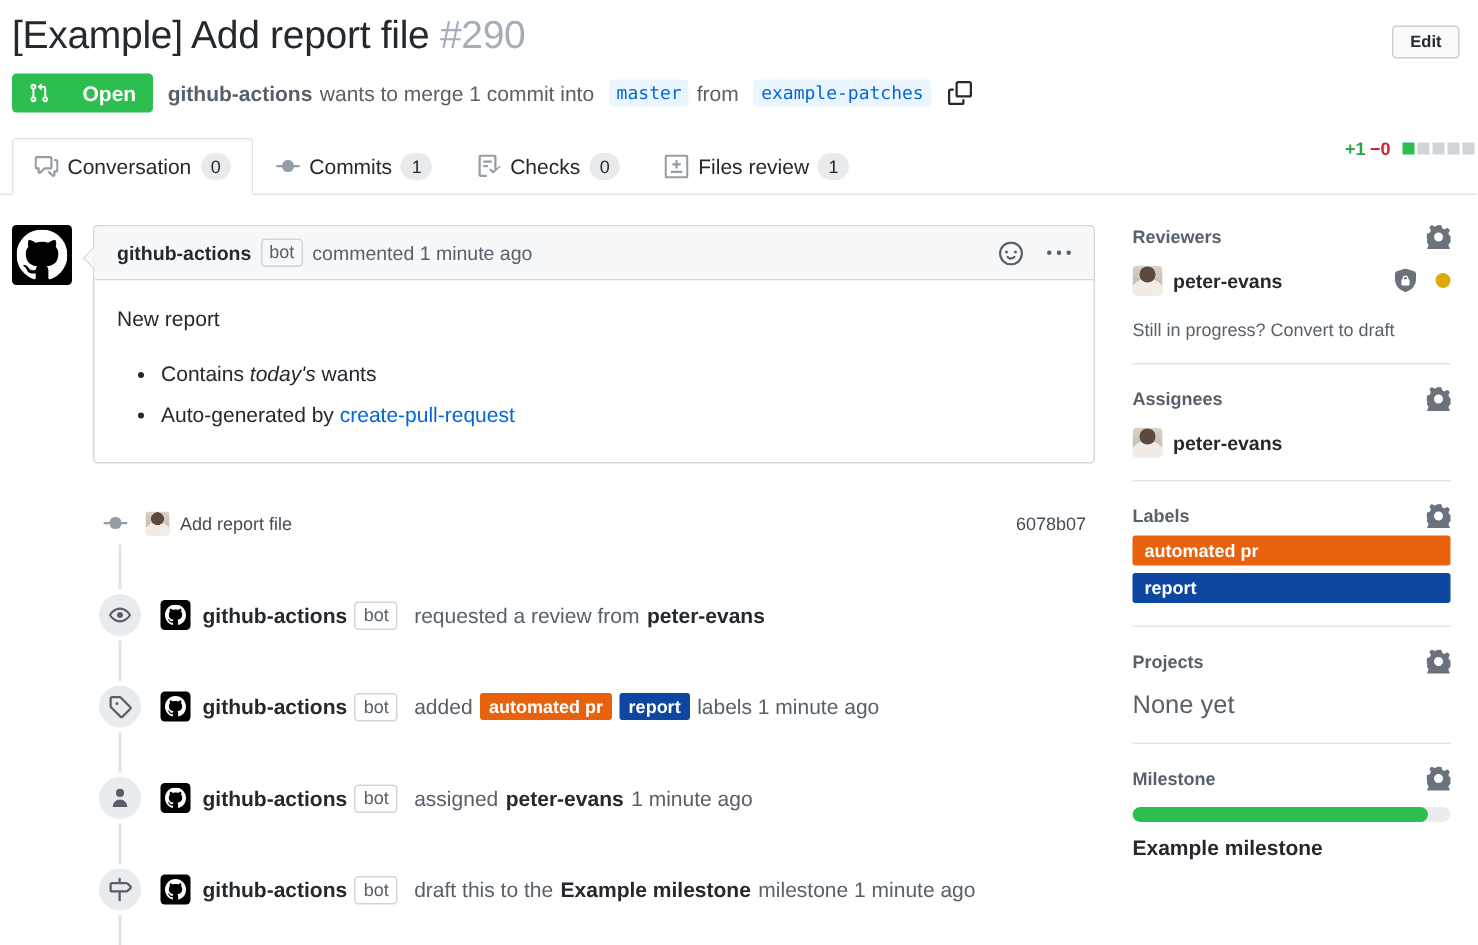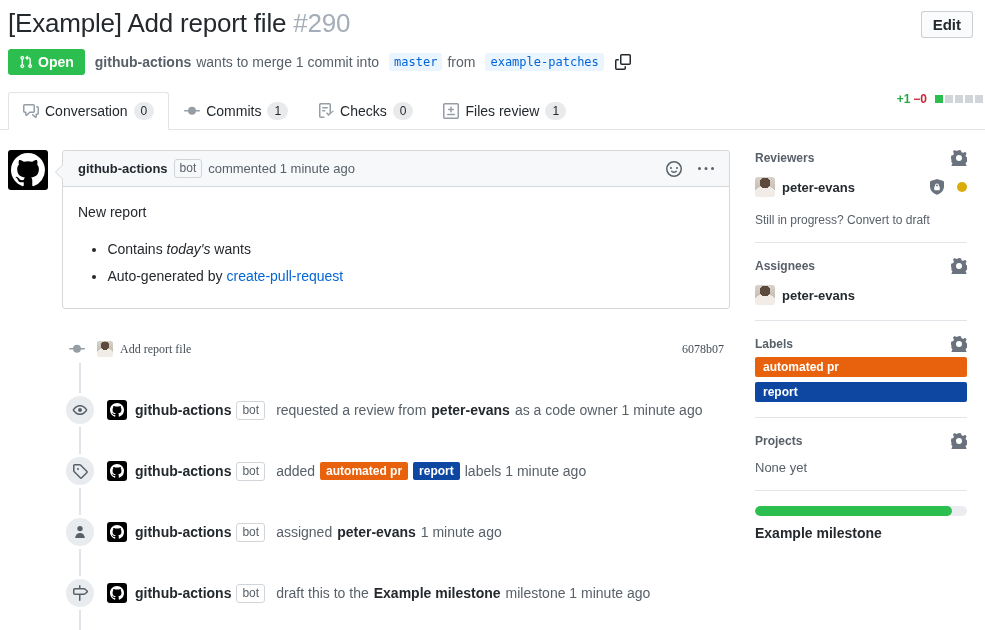--- a/index.html
+++ b/index.html
@@ -2,36 +2,36 @@
 <html><head>
 <meta charset="utf-8">
 <style>
   * { box-sizing: border-box; }
   html,body { margin:0; padding:0; }
   body {
     width:985px; height:630px; overflow:hidden; background:#fff;
     font-family:"Liberation Sans","DejaVu Sans",sans-serif;
     color:#24292e; font-size:14px;
   }
-  .mono { font-family:Liberation Serif, serif; }
+  .mono { font-family:Liberation Sans, sans-serif; }
   svg { display:block; }
 
   
   .header { padding:8px 12px 0 8px; position:relative; }
-  .title-row { display:flex; align-items:center; }
+  .title-row { display:flex; align-items:flex-end; }
   h1 { margin:0; font-size:26px; font-weight:400; line-height:1.2; letter-spacing:-0.2px; }
   .pr-number { color:#a5aeb8; font-weight:400; }
   .edit-btn {
     margin-left:auto; background:#fafbfc; border:1px solid rgba(27,31,35,.2);
-    border-radius:3px; font-size:15px; font-weight:600; color:#24292e;
+    border-radius:3px; font-size:11px; font-weight:600; color:#24292e;
     padding:4px 11px; cursor:pointer; margin-top:2px;
   }
   .meta-row { margin-top:10px; display:flex; align-items:center; font-size:14px; color:#586069; flex-wrap:wrap; }
   .state-badge {
-    display:inline-flex; align-items:center; gap:5px;
+    display:inline-flex; align-items:center; gap:22px;
     background:#2cbe4e; color:#fff; font-weight:600; font-size:14px;
     border-radius:3px; padding:5px 11px; margin-right:10px;
   }
   .state-badge svg { fill:#fff; }
   .meta-author { font-weight:700; margin-right:5px; }
   .meta-text { margin-right:5px;text-align:center; }
   .branch-label {
     font-family:"DejaVu Sans Mono","Liberation Mono",monospace;
     font-size:12px; color:#0366d6; background:#eaf5ff; border-radius:3px;
     padding:2px 5px; margin:0 5px;
@@ -132,21 +132,21 @@
   .side-section:last-child { border-bottom:none; }
   .side-heading { display:flex; align-items:center; justify-content:space-between; font-weight:600; font-size:12px; color:#586069; cursor:pointer; }
   .side-heading svg { fill:#6a737d; }
   .user-row { display:flex; align-items:center; margin-top:11px; }
   .user-row .avatar-sm { width:20px; height:20px; border-radius:3px; }
   .user-name { font-weight:700; font-size:13px; color:#24292e; }
   .review-icons { margin-left:auto; display:flex; align-items:center; gap:12px; }
   .dot-pending { width:10px; height:10px; border-radius:50%; background:#dbab09; }
   .side-hint { margin-top:16px; font-size:12px; color:#586069; }
   .side-label { display:block; margin-top:5px; padding:2px 8px; border-radius:2px; color:#fff; font-size:12px; font-weight:700; line-height:16px; }
-  .side-empty { margin-top:11px; font-size:13px; color:#586069; }
+  .side-empty { margin-top:11px; font-size:17px; color:#586069; }
   .milestone-bar { margin-top:11px; height:10px; border-radius:5px; background:#eaecf0; overflow:hidden; }
   .milestone-fill { height:100%; background:#2cbe4e; border-radius:5px; }
   .milestone-name { margin-top:9px; font-size:14px; font-weight:700; color:#24292e; cursor:pointer; }
 </style>
 </head>
 <body>
 
 <svg width="0" height="0" style="position:absolute">
   <defs>
     <symbol id="i-octomark" viewBox="0 0 16 16">
@@ -321,21 +321,20 @@
         <span class="avatar-xs">
             <svg>
               <use href="#i-octomark"></use>
             </svg>
           </span>
         <span class="event-text">
           <span class="strong">github-actions</span>
           <span class="bot-badge">bot</span>
           <span>requested a review from</span>
           <span class="strong">peter-evans</span>
-          <span>as a code owner 1 minute ago</span>
         </span>
       </div>
 
       <div class="event">
         <span class="event-badge">
             <svg width="16" height="16">
               <use href="#i-tag"></use>
             </svg>
           </span>
         <span class="avatar-xs">
@@ -446,20 +445,26 @@
       <div class="side-heading">
         <span>Projects</span>
         <svg width="16" height="16">
             <use href="#i-gear"></use>
           </svg>
       </div>
       <div class="side-empty">None yet</div>
     </div>
 
     <div class="side-section">
+      <div class="side-heading">
+        <span>Milestone</span>
+        <svg width="16" height="16">
+            <use href="#i-gear"></use>
+          </svg>
+      </div>
       <div class="milestone-bar">
         <div class="milestone-fill" style="width: 93%;"></div>
       </div>
       <div class="milestone-name">Example milestone</div>
     </div>
 
   </div>
 </div>
 
 </body></html>

